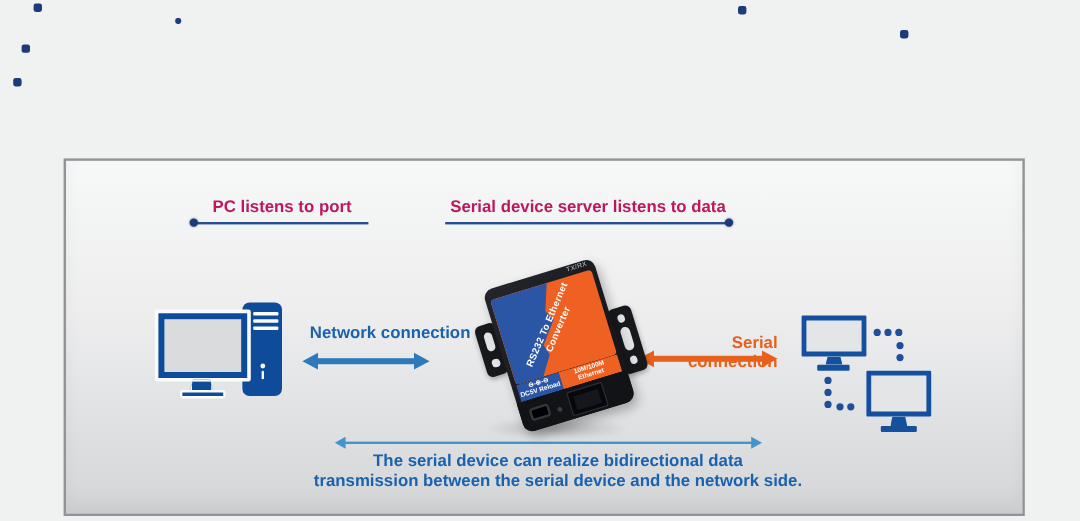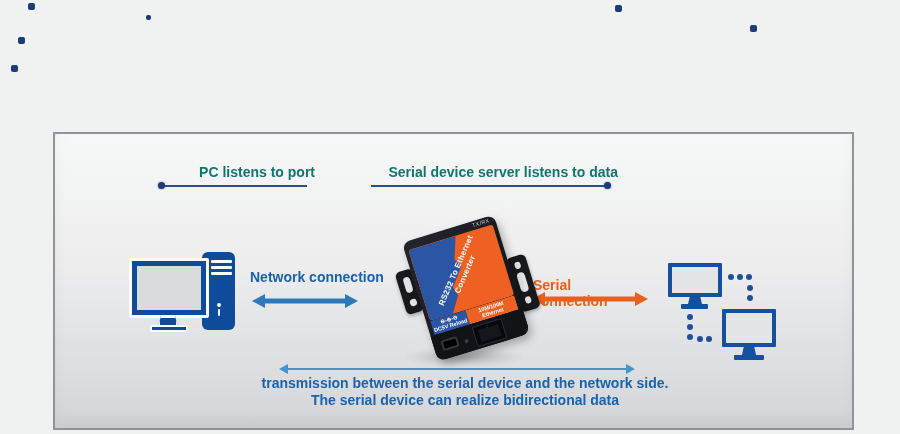--- a/index.html
+++ b/index.html
@@ -10,42 +10,42 @@
   
   .decor-sq { position:absolute; background:#1d3b78; border-radius:2px; }
 
   
   .panel { position:absolute; left:53px; top:132px; width:801px; height:298px;
            border:2px solid #8f9498;
            background:linear-gradient(180deg,#f7f8f8 0%, #ededee 45%, #dddfe1 78%, #d3d5d7 100%);
            box-shadow:inset 0 -8px 14px rgba(0,0,0,0.05); }
 
   
-  .toplabel { position:absolute; font-size:14px; font-weight:bold; color:#0f766e; text-align:right; }
+  .toplabel { position:absolute; font-size:14px; font-weight:bold; color:#be185d; text-align:center; }
   .underline { position:absolute; height:2px; background:#2a4f90; }
   .u-dot { position:absolute; width:7px; height:7px; border-radius:50%; background:#1d3b78; box-shadow:0 0 2px rgba(29,59,120,.6); }
 
   
   .pc-tower { position:absolute; left:202px; top:252px; width:33px; height:78px; background:#0e4c9b; border-radius:6px; }
   .pc-stripe { position:absolute; left:9px; width:21px; height:3px; background:#fbfbfb; border-radius:1px; }
   .pc-power-dot { position:absolute; left:15px; top:51px; width:4px; height:4px; border-radius:50%; background:#fbfbfb; }
   .pc-power-stem { position:absolute; left:16px; top:57px; width:2px; height:7px; background:#fbfbfb; border-radius:1px; }
   .pc-monitor { position:absolute; left:129px; top:258px; width:80px; height:60px; background:#0e4c9b;
                 border:3px solid #fbfbfb; border-radius:2px; }
   .pc-screen { position:absolute; inset:5px; background:#d9dbdc; }
   .pc-stand-neck { position:absolute; left:158px; top:316px; width:20px; height:11px; background:#0e4c9b;
                    border:2px solid #fbfbfb; clip-path:polygon(15% 0,85% 0,100% 100%,0 100%); }
   .pc-stand-base { position:absolute; left:150px; top:325px; width:38px; height:7px; background:#0e4c9b;
                    border:2px solid #fbfbfb; border-radius:2px; }
 
   
   .arrow2 { position:absolute; }
   .arrow2 .shaft { position:absolute; top:50%; transform:translateY(-50%); }
   .arrow2 .head { position:absolute; width:0; height:0; top:50%; }
-  .conn-label { position:absolute; font-size:14px; font-weight:bold; text-align:left; }
+  .conn-label { position:absolute; font-size:14px; font-weight:bold; text-align:right; }
 
   
   .dev-shadow { position:absolute; left:404px; top:348px; width:120px; height:18px;
                 background:radial-gradient(ellipse at center, rgba(0,0,0,0.22) 0%, rgba(0,0,0,0) 70%);
                 filter:blur(2px); }
   .dev-wrap { position:absolute; left:396px; top:212px; width:145px; height:160px; }
   .device { position:absolute; left:22px; top:14px; width:96px; height:124px; transform:rotate(-17deg); }
   .ear { position:absolute; background:#17191d; border-radius:5px; box-shadow:0 2px 4px rgba(0,0,0,.3); }
   .ear-l { left:-16px; top:27px; width:18px; height:44px; }
   .ear-r { right:-18px; top:46px; width:20px; height:56px; }
@@ -200,17 +200,17 @@
     <div class="link-dot" style="left:706px; top:336px;"></div>
   </div>
 
   <div class="arrow2" style="left:279px; top:363px; width:356px; height:12px;">
     <div class="shaft" style="left:8px; right:8px; height:2px; background:#4694ce;"></div>
     <div class="head" style="left:0; transform:translateY(-50%); border:5px solid transparent; border-left:0; border-right:9px solid #4694ce;"></div>
     <div class="head" style="right:0; transform:translateY(-50%); border:5px solid transparent; border-right:0; border-left:9px solid #4694ce;"></div>
   </div>
 
   <div class="footer-text">
+    <span style="display:block;">The serial device can realize bidirectional data</span>
     <span style="display:block;">transmission between the serial device and the network side.</span>
-    <span style="display:block;">The serial device can realize bidirectional data</span>
   </div>
 
 </div>
 
 </body></html>

